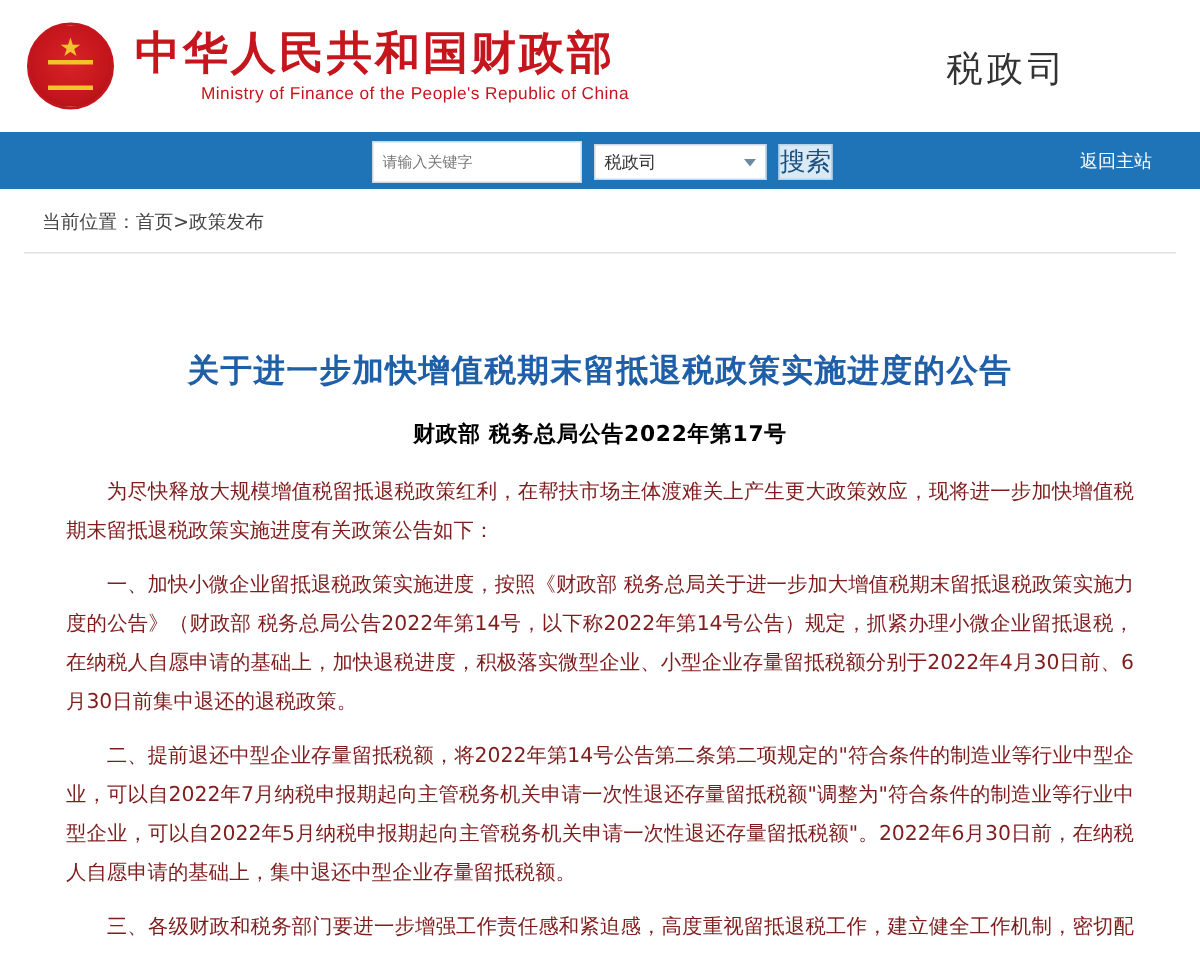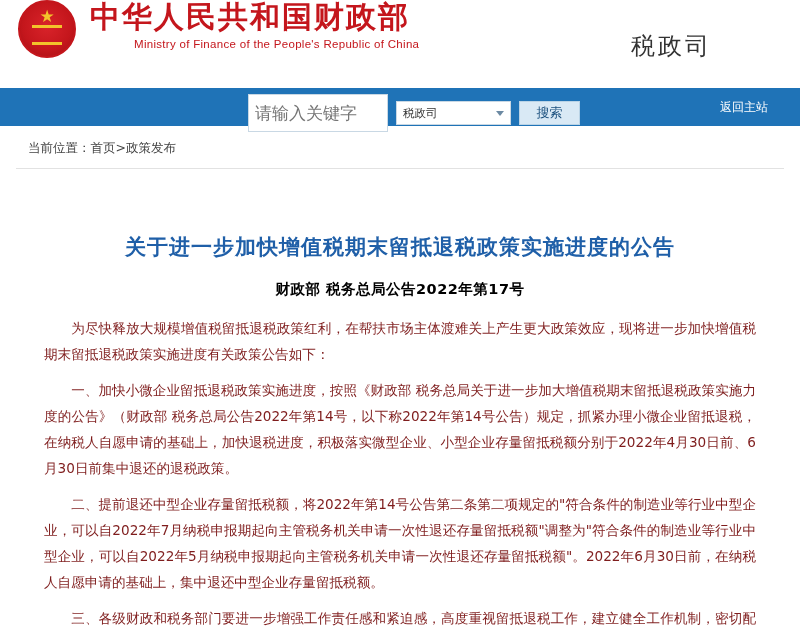--- a/index.html
+++ b/index.html
@@ -14,21 +14,21 @@
     position: relative;
     overflow: hidden;
     background: #fff;
   }
 
   
   .header {
     height: 88px;
     background: #ffffff;
     display: flex;
-    align-items: flex-start;
+    align-items: center;
     position: relative;
     padding-left: 18px;
     box-sizing: border-box;
   }
   .emblem {
     width: 58px;
     height: 58px;
     border-radius: 50%;
     background: radial-gradient(circle at 50% 45%, #d9232a 0%, #c4161c 60%, #9e0f14 100%);
     border: 2px solid #c4161c;
@@ -103,24 +103,24 @@
   }
   .search-area {
     position: absolute;
     left: 248px;
     top: 6px;
     display: flex;
     align-items: center;
   }
   .search-input {
     width: 140px;
-    height: 38px;
+    height: 28px;
     border: 1px solid #c9d8e4;
     background: #ffffff;
-    font-size: 17px;
+    font-size: 10px;
     color: #9b9b9b;
     padding: 0 6px;
     box-sizing: border-box;
     line-height: 22px;
     font-family: "DejaVu Sans", "Liberation Sans", sans-serif;
     outline: none;
   }
   .search-select {
     width: 115px;
     height: 24px;
@@ -139,26 +139,26 @@
     position: absolute;
     right: 6px;
     top: 9px;
     width: 0; height: 0;
     border-left: 4px solid transparent;
     border-right: 4px solid transparent;
     border-top: 5px solid #6c8aa3;
   }
   .search-button {
     margin-left: 8px;
-    width: 61px;
+    width: 36px;
     height: 24px;
     background: #d9e9f5;
     border: 1px solid #b9d3e6;
     color: #1a4f7d;
-    font-size: 13px;
+    font-size: 17px;
     line-height: 22px;
     text-align: center;
     box-sizing: border-box;
     cursor: pointer;
     font-family: "DejaVu Sans", "Liberation Sans", sans-serif;
   }
   .back-link {
     position: absolute;
     right: 32px;
     top: 11px;

